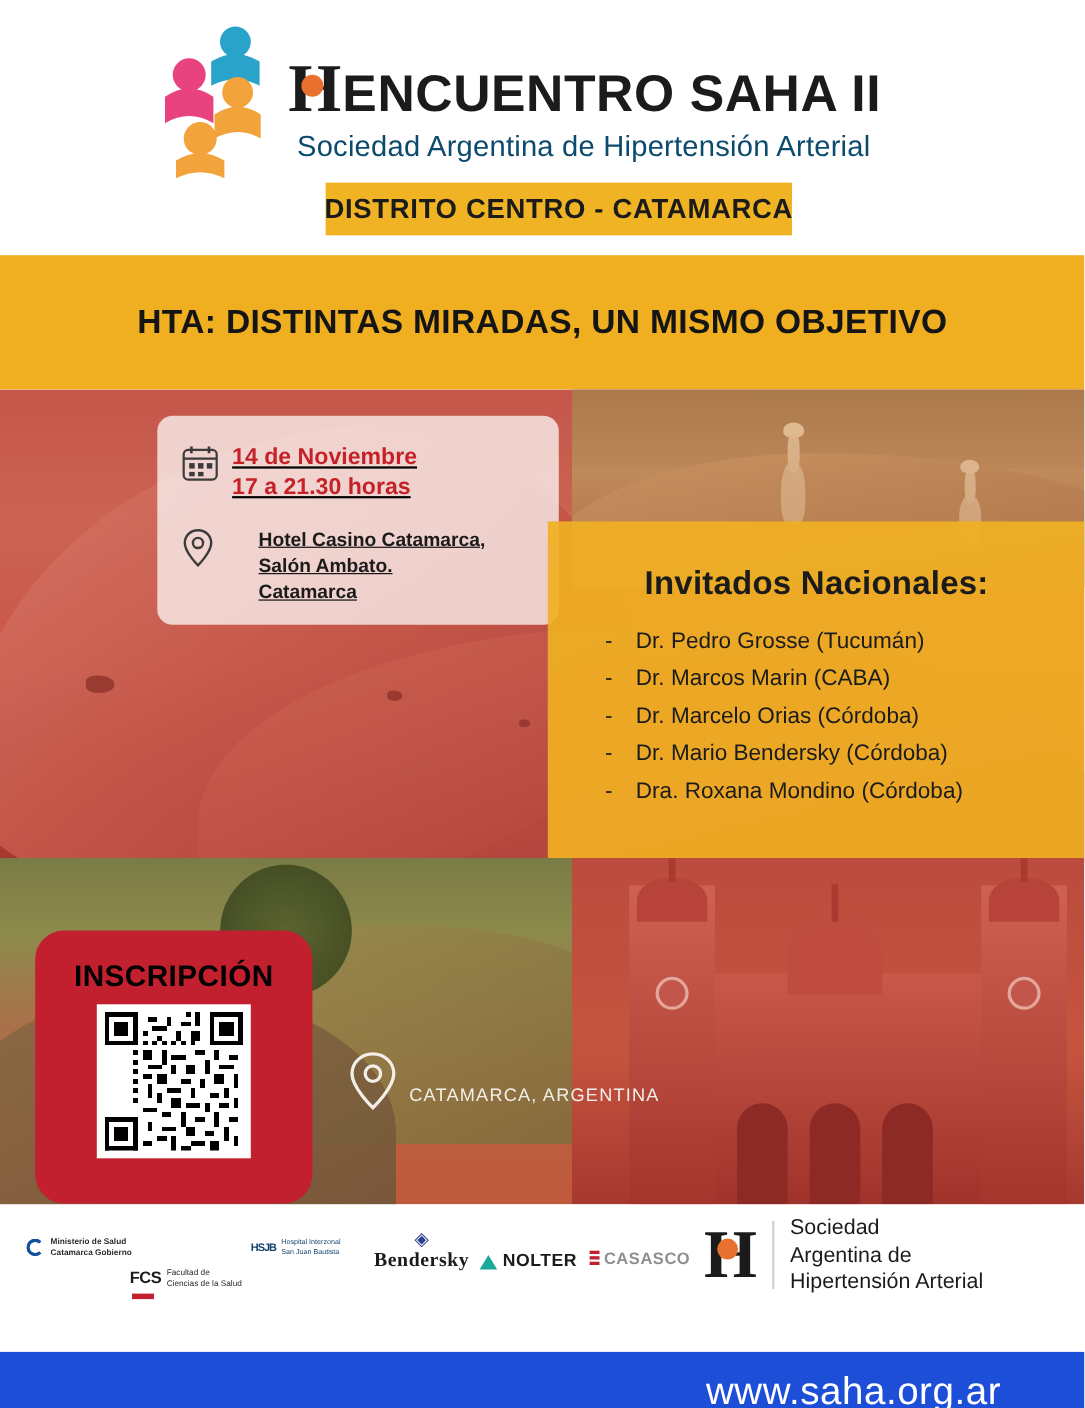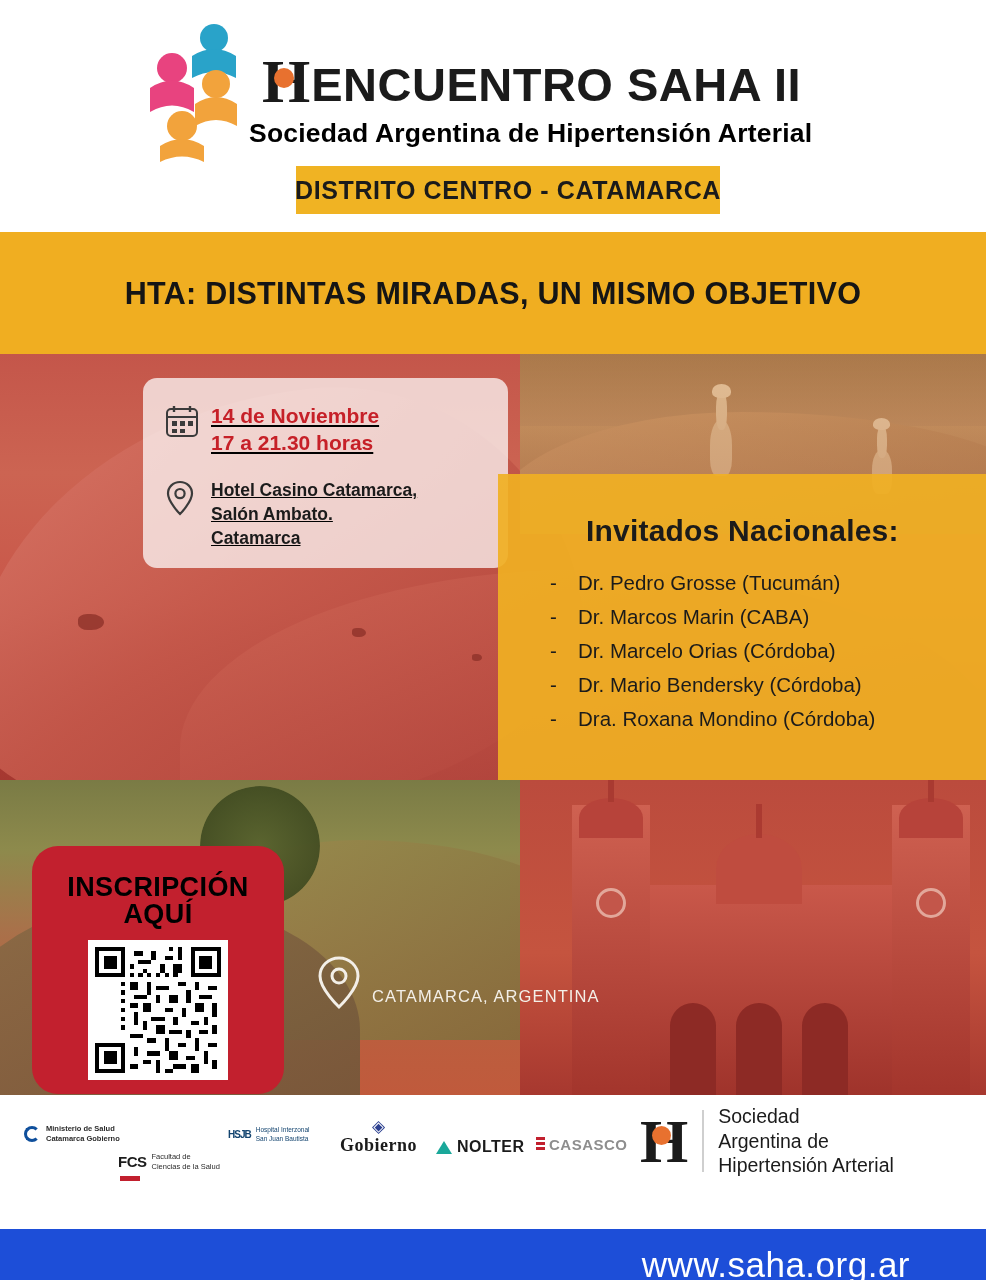--- a/index.html
+++ b/index.html
@@ -57,26 +57,25 @@
   .main-title {
     font-size: 47px;
     font-weight: bold;
     letter-spacing: 0.5px;
     color: #1b1b1b;
     line-height: 50px;
     white-space: nowrap;
   }
   .subtitle {
     position: absolute;
-    left: 249px; top: 118px;
+    left: 270px; top: 118px;
     font-size: 26.5px;
-    color: #000000;
+    color: #0c4a6e;
     letter-spacing: 0.2px;
     white-space: nowrap;
-    font-weight: bold;
   }
   .district-badge {
     position: absolute;
     left: 296px; top: 166px;
     width: 424px; height: 48px;
     background: #f0b323;
     display: flex;
     align-items: center;
     justify-content: center;
   }
@@ -188,21 +187,21 @@
   
   .info-card {
     position: absolute;
     left: 143px; top: 378px;
     width: 365px; height: 190px;
     background: rgba(255,255,255,0.72);
     border-radius: 14px;
     padding: 24px 22px 0 22px;
   }
   .info-row { display: flex; align-items: flex-start; text-decoration: underline; }
-  .info-row + .info-row { margin-top: 22px; }
+  .info-row + .info-row { margin-top: 22px; gap: 24px; }
   .icon-box { width: 46px; flex: 0 0 46px; padding-top: 2px; }
   .date-text {
     color: #c62028;
     font-weight: bold;
     font-size: 21px;
     line-height: 27px;
     white-space: nowrap;
   }
   .place-text {
     color: #1b1b1b;
@@ -608,21 +607,20 @@
       <div class="cath-clock left"></div>
       <div class="cath-clock right"></div>
       <div class="cath-arch" style="left:150px"></div>
       <div class="cath-arch" style="left:216px"></div>
       <div class="cath-arch" style="left:282px"></div>
     </div>
   </div>
 
   <div class="qr-card">
     <div class="label">INSCRIPCIÓN</div>
-    <div class="label">AQUÍ</div>
     <div class="qr-img">
       <svg width="126" height="126" viewBox="0 0 29 29" shape-rendering="crispEdges" aria-hidden="true">
         <rect width="29" height="29" fill="#fff"></rect>
         <g fill="#000">
 
           <rect x="0" y="0" width="7" height="1"></rect>
             <rect x="0" y="6" width="7" height="1"></rect>
           <rect x="0" y="0" width="1" height="7"></rect>
             <rect x="6" y="0" width="1" height="7"></rect>
           <rect x="2" y="2" width="3" height="3"></rect>
@@ -745,21 +743,21 @@
   <div class="sp sp-hosp">
     <span class="glyph">HSJB</span>
     <span class="t">
       <span>Hospital Interzonal</span><br>
       <span>San Juan Bautista</span>
     </span>
   </div>
 
   <div class="sp sp-bal">
     <div class="mark">◈</div>
-    <div class="t">Gobierno</div>
+    <div class="t">Bendersky</div>
   </div>
 
   <div class="sp sp-nolter">
     <span class="tri"></span>
     <span class="t">NOLTER</span>
   </div>
 
   <div class="sp sp-casasco">
     <span class="bars">
         <i></i>

